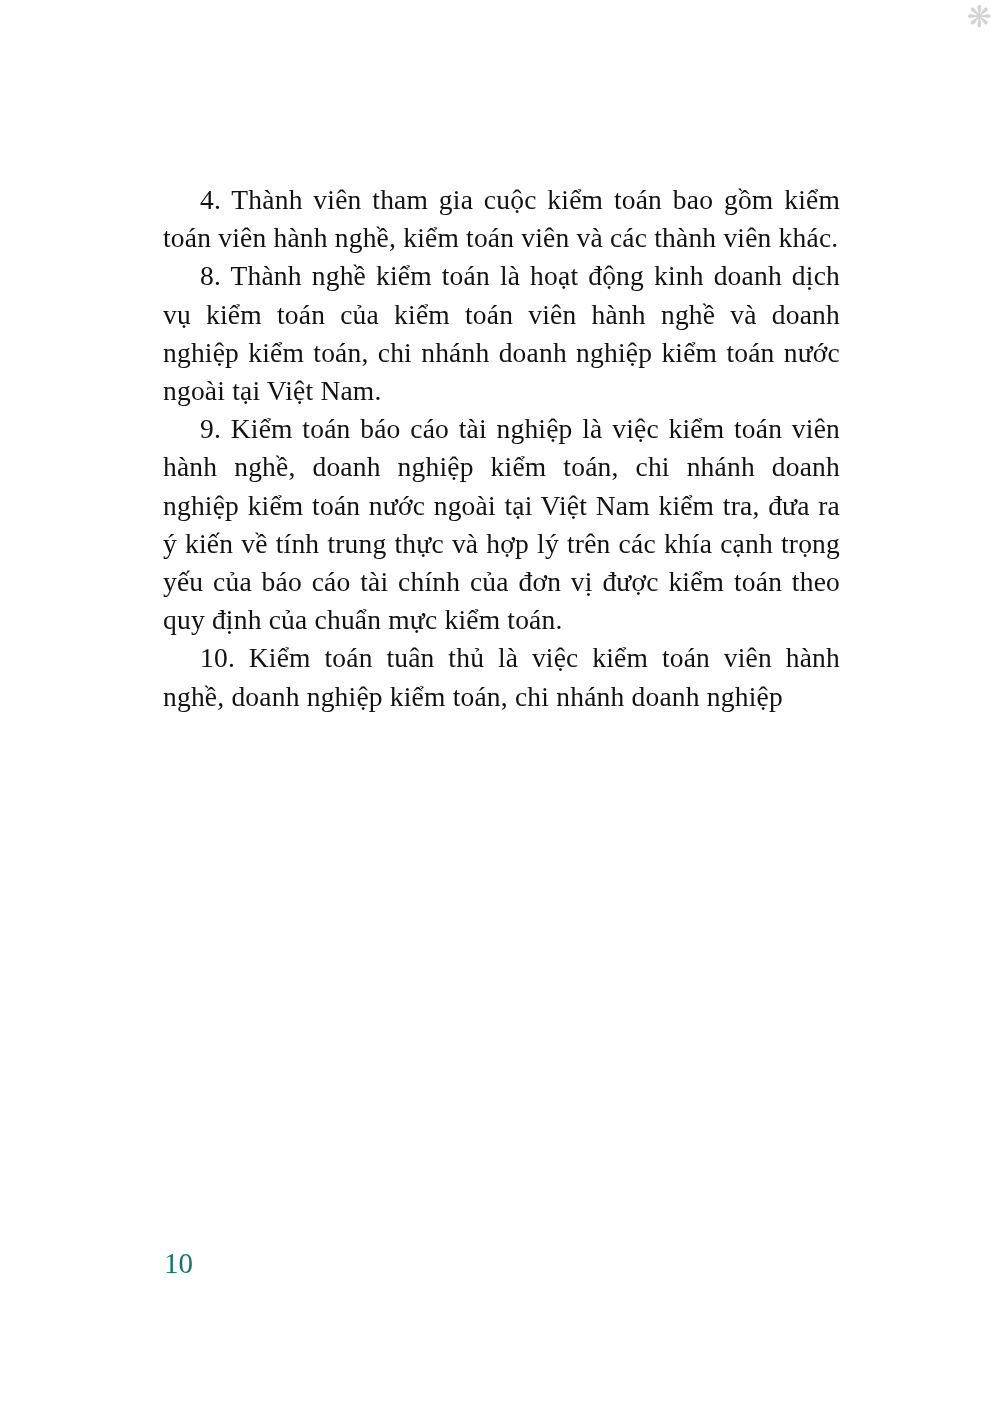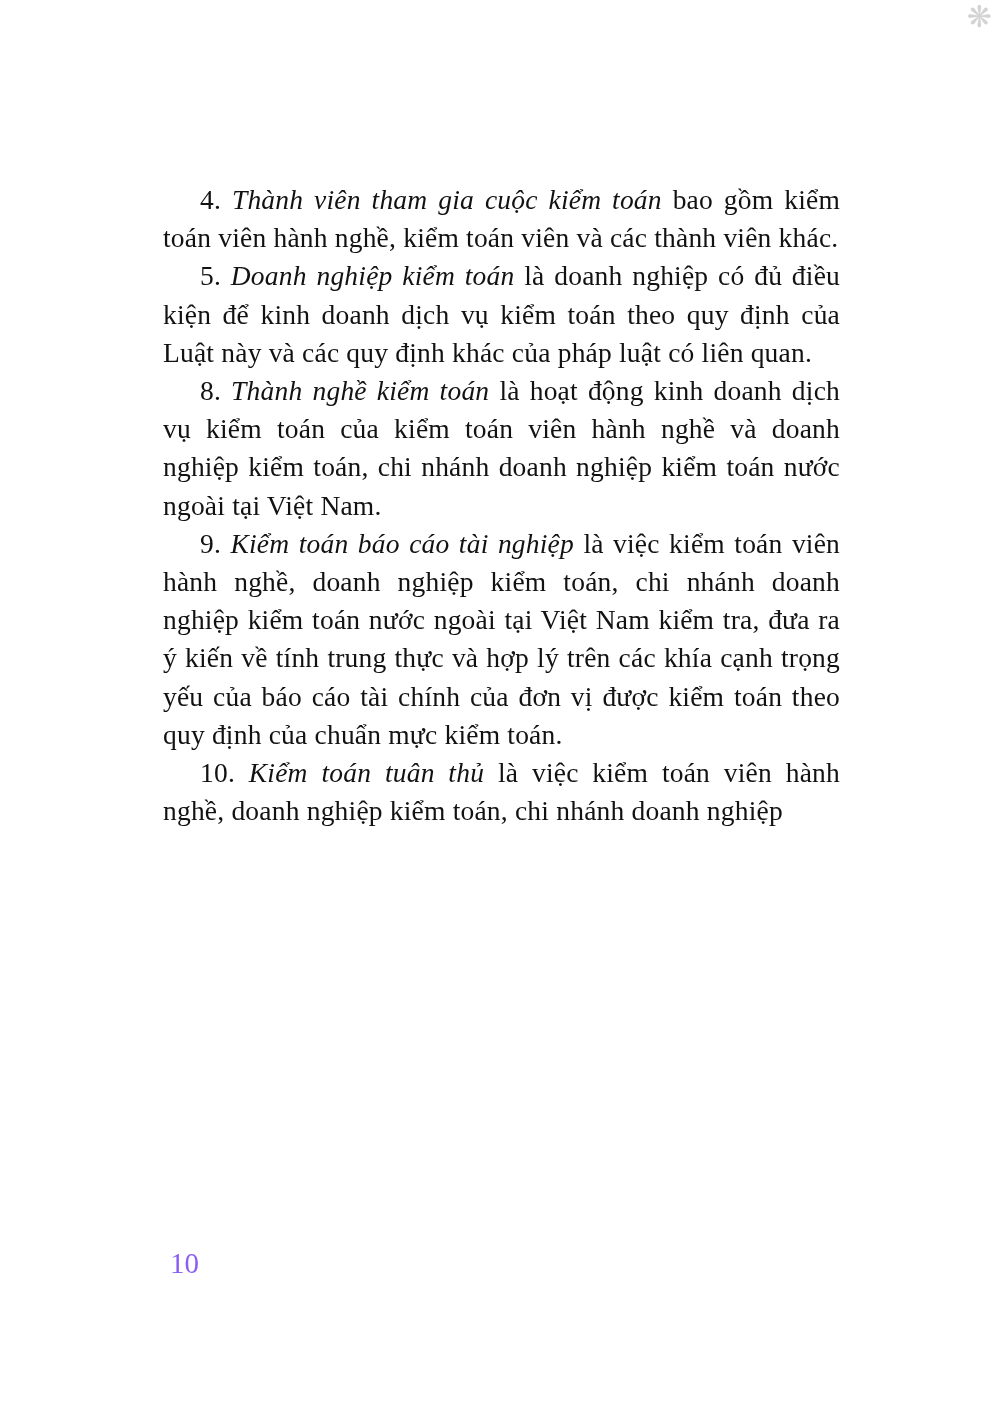--- a/index.html
+++ b/index.html
@@ -36,46 +36,41 @@
     line-height: 38.2px;
     text-align: justify;
     text-align-last: left;
     text-indent: 37px;
     letter-spacing: 0.2px;
   }
   .clause-number {
     font-style: normal;
   }
   .clause-term {
-    font-style: italic;
   }
   .page-number {
     position: absolute;
     left: 164px;
     top: 1244px;
     font-size: 29px;
     line-height: 38px;
-    color: #8b5cf6;
-    margin-left: 6px;
+    color: #0f766e;
   }
 </style>
 </head>
 <body>
 
 <span class="watermark">❋</span>
 
 <div class="content">
 
   <p class="para"><span class="clause-number">4.</span>
     <span class="clause-term">Thành viên tham gia cuộc kiểm toán</span>
     <span class="clause-text">bao gồm kiểm toán viên hành nghề, kiểm toán viên và các thành viên khác.</span></p>
 
-  <p class="para"><span class="clause-number">5.</span>
-    <span class="clause-term">Doanh nghiệp kiểm toán</span>
-    <span class="clause-text">là doanh nghiệp có đủ điều kiện để kinh doanh dịch vụ kiểm toán theo quy định của Luật này và các quy định khác của pháp luật có liên quan.</span></p>
 
 
 
   <p class="para"><span class="clause-number">8.</span>
     <span class="clause-term">Thành nghề kiểm toán</span>
     <span class="clause-text">là hoạt động kinh doanh dịch vụ kiểm toán của kiểm toán viên hành nghề và doanh nghiệp kiểm toán, chi nhánh doanh nghiệp kiểm toán nước ngoài tại Việt Nam.</span></p>
 
   <p class="para"><span class="clause-number">9.</span>
     <span class="clause-term">Kiểm toán báo cáo tài nghiệp</span>
     <span class="clause-text">là việc kiểm toán viên hành nghề, doanh nghiệp kiểm toán, chi nhánh doanh nghiệp kiểm toán nước ngoài tại Việt Nam kiểm tra, đưa ra ý kiến về tính trung thực và hợp lý trên các khía cạnh trọng yếu của báo cáo tài chính của đơn vị được kiểm toán theo quy định của chuẩn mực kiểm toán.</span></p>

